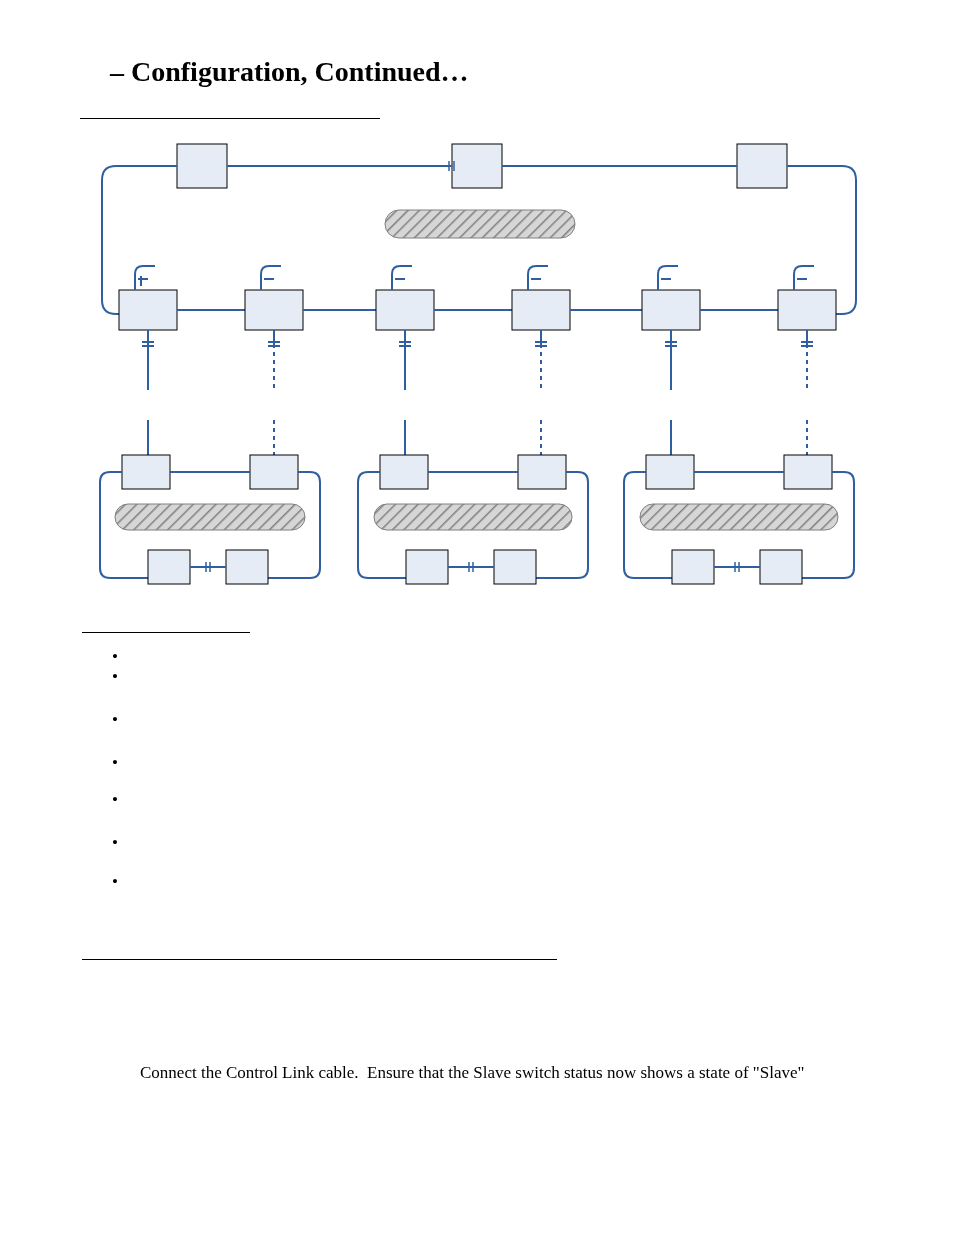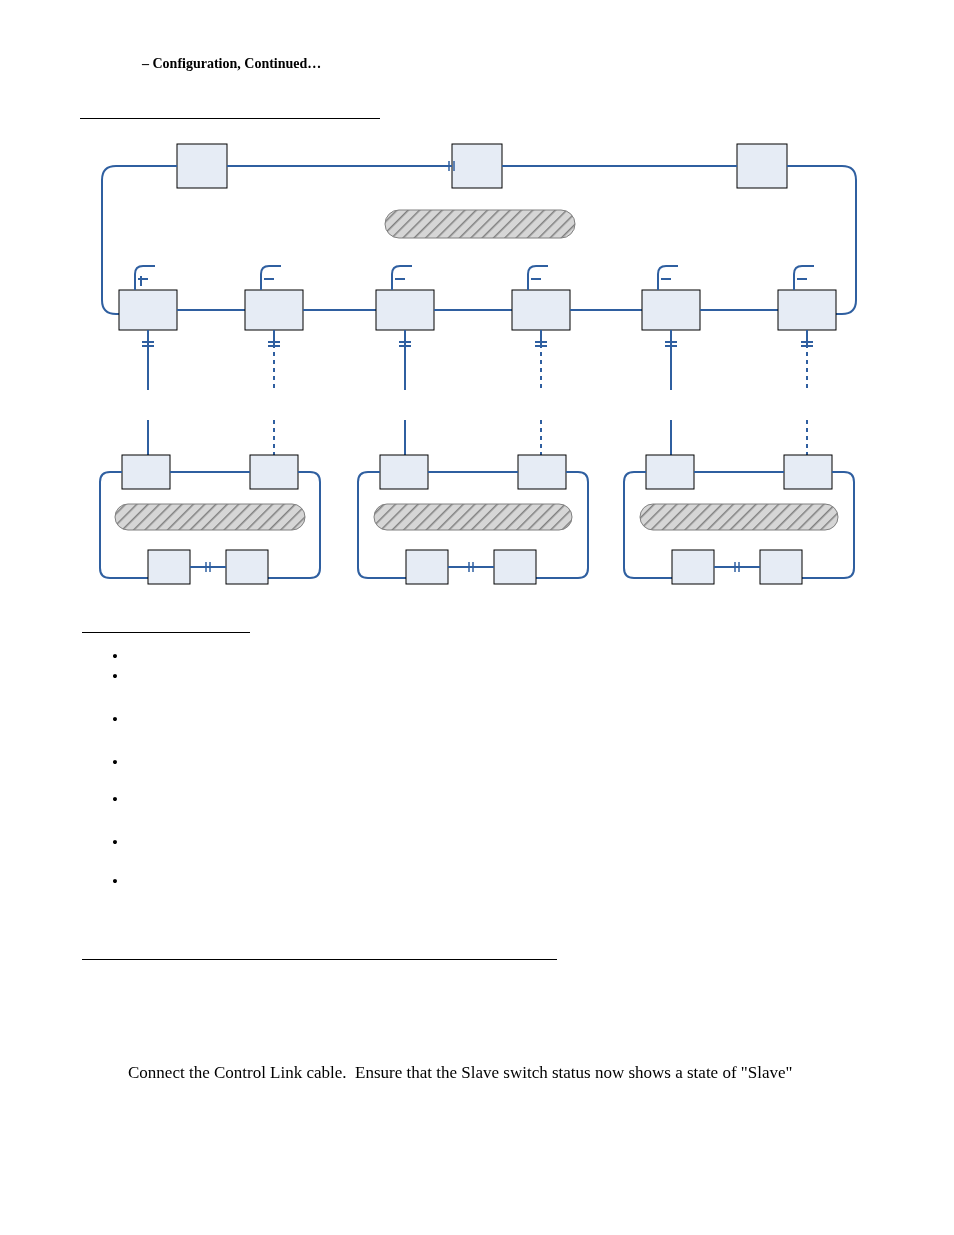--- a/index.html
+++ b/index.html
@@ -10,24 +10,24 @@
     color: #000000;
     width: 954px;
   }
   .page {
     position: relative;
     width: 954px;
     height: 1235px;
   }
   .heading {
     position: absolute;
-    left: 142px;
+    left: 110px;
     top: 56px;
     font-weight: bold;
-    font-size: 14px;
+    font-size: 28px;
     white-space: pre;
   }
   .underline1 {
     position: absolute;
     left: 80px;
     top: 118px;
     width: 300px;
     border-top: 1px solid #000;
   }
   .diagram {
@@ -63,21 +63,21 @@
   }
   .underline2 {
     position: absolute;
     left: 82px;
     top: 959px;
     width: 475px;
     border-top: 1px solid #000;
   }
   .para {
     position: absolute;
-    left: 128px;
+    left: 140px;
     top: 1063px;
     font-size: 17px;
     white-space: pre;
   }
 </style>
 </head>
 <body>
 
 <div class="page">
 

